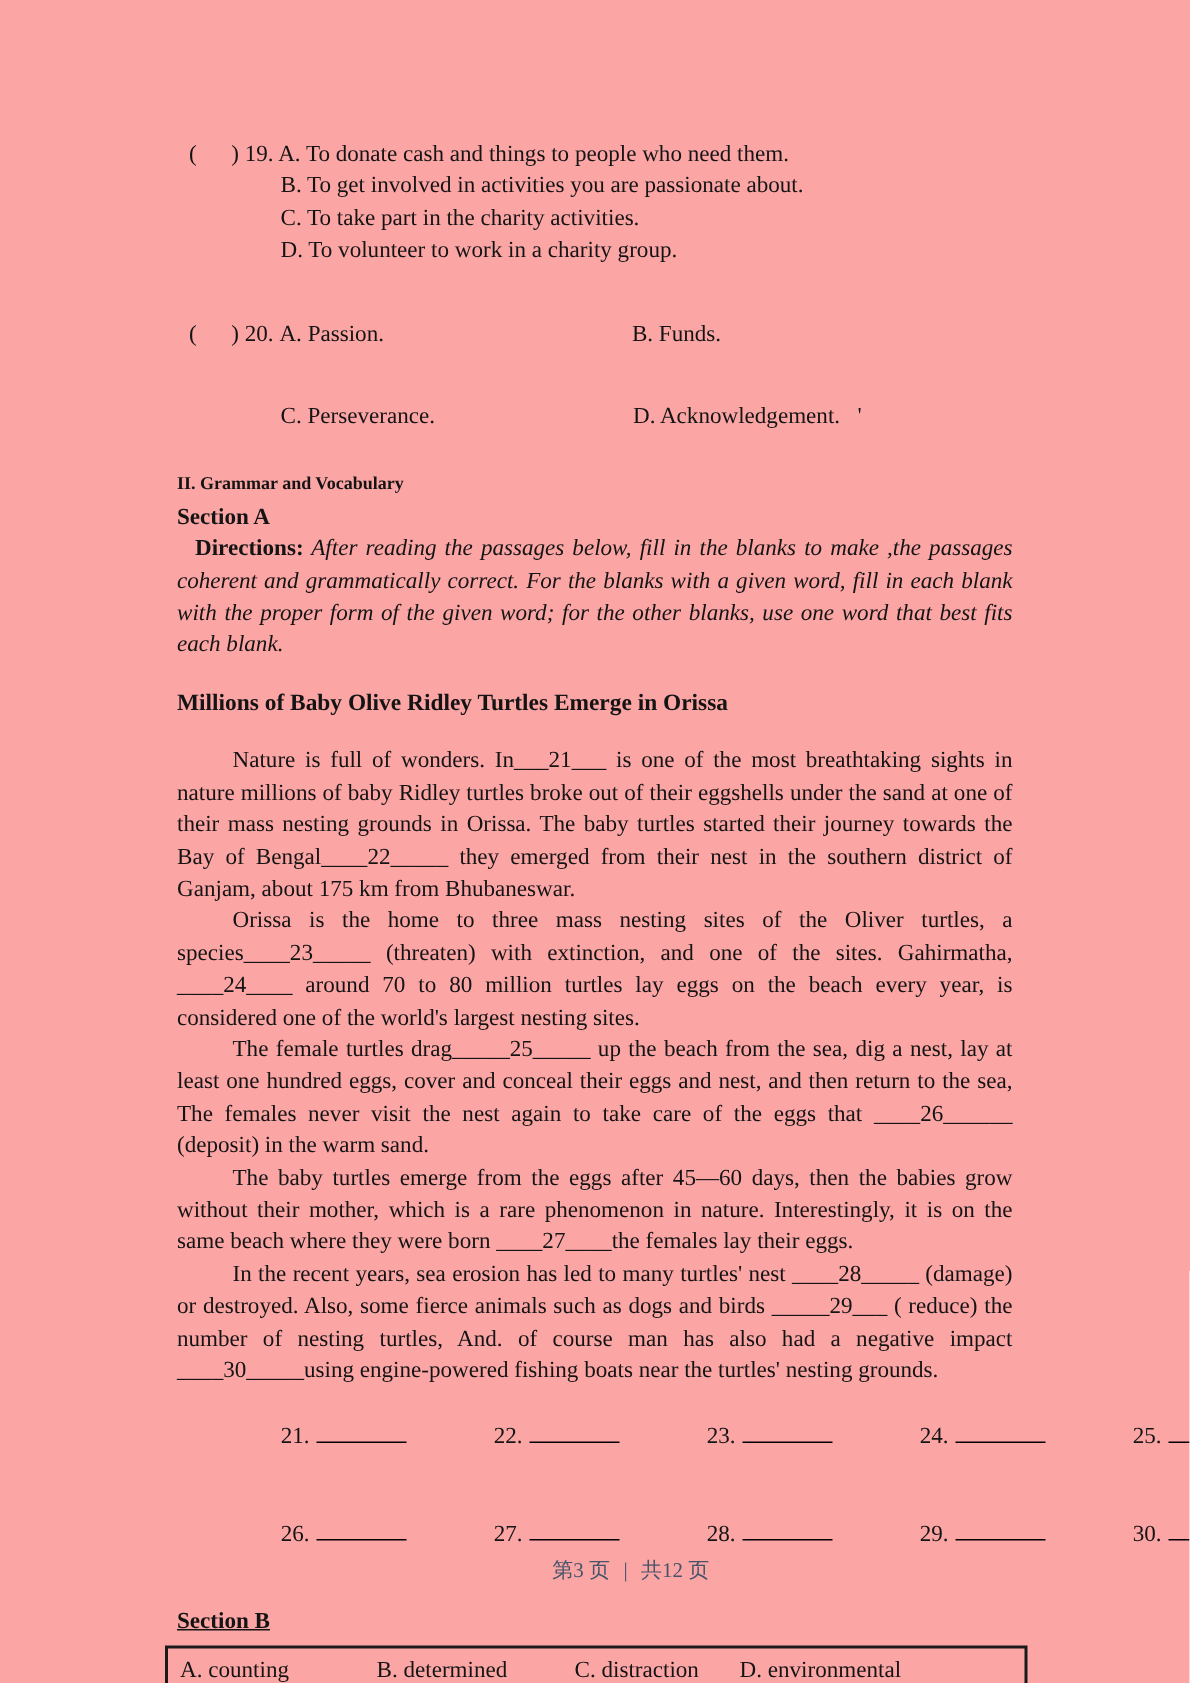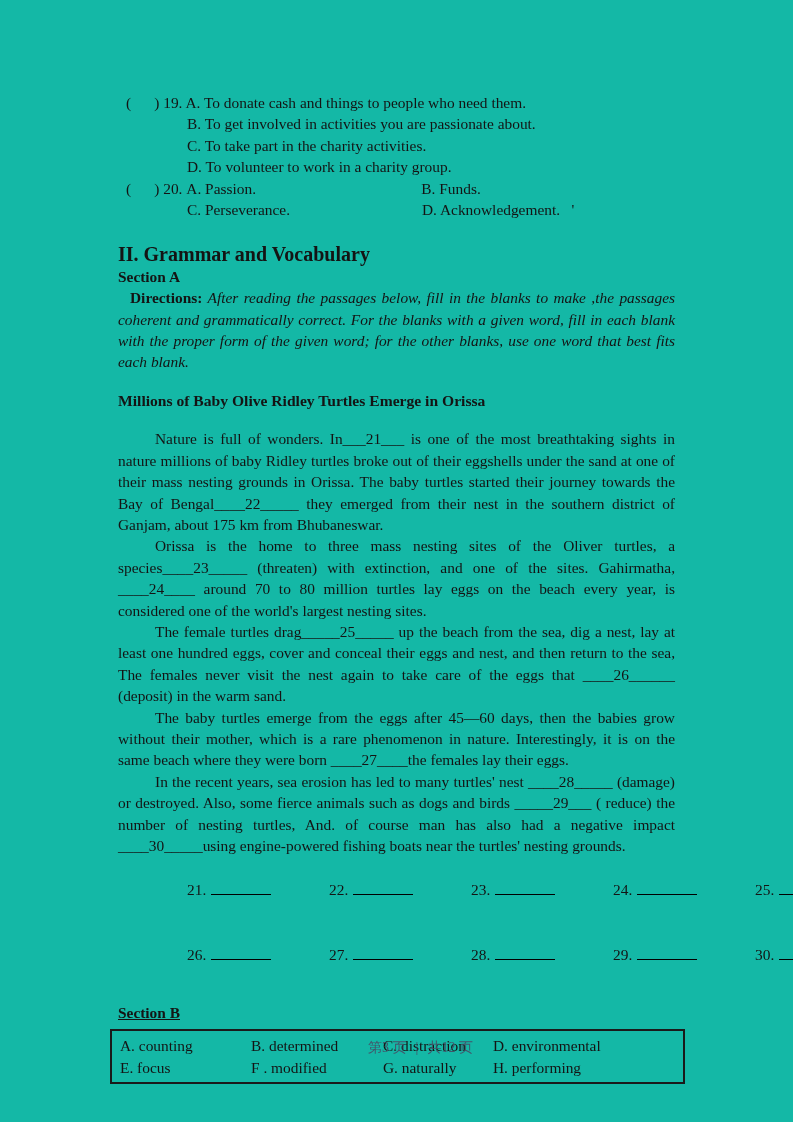--- a/index.html
+++ b/index.html
@@ -1,39 +1,39 @@
 <!DOCTYPE html>
 <html><head>
 <meta charset="utf-8">
 <style>
   html, body { margin: 0; padding: 0; background: #ffffff; }
   .page {
     position: relative;
     width: 793px;
     height: 1122px;
-    background: #14b8a6;
+    background: #fca5a5;
     font-family: "Liberation Serif", serif;
     font-size: 15.4px;
     line-height: 21.4px;
     color: #141414;
     overflow: hidden;
   }
   .content {
     position: absolute;
     left: 118px;
     right: 118px;
     top: 92px;
   }
   
   .q-line { white-space: pre; }
   .q-first { padding-left: 8px; }
   .q-opt { padding-left: 69px; }
-  .col1 { display: inline-block; width: 235px; }
+  .col1 { display: inline-block; width: 235px; margin-top: 34px; }
   
-  .heading { font-weight: bold; font-size: 20px; margin-top: 24px; }
+  .heading { font-weight: bold; font-size: 12px; margin-top: 24px; }
   .section-label { font-weight: bold; }
   .section-b-label { margin-top: 15px; text-decoration: underline; }
   
   .directions { margin: 0; text-align: justify; text-indent: 12px; }
   .directions .dir-label { font-weight: bold; font-style: normal; }
   .directions .dir-text { font-style: italic; }
   
   .passage-title { text-align: left; font-weight: bold; font-size: 15.6px; margin: 17px 0; font-family: Liberation Serif, serif; }
   .para { margin: 0; text-align: justify; text-indent: 37px; }
   

